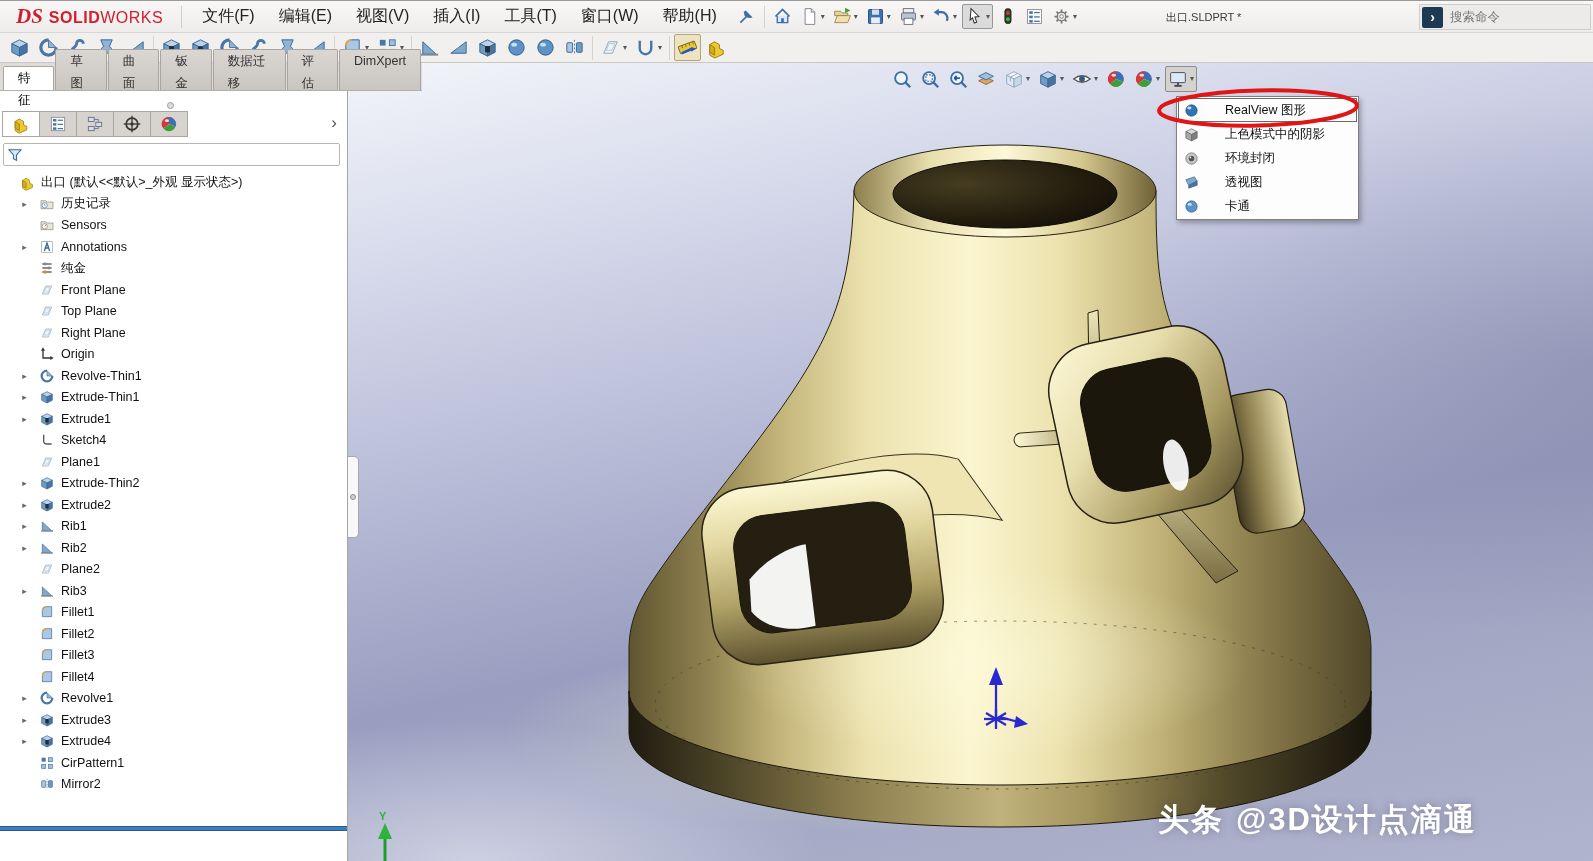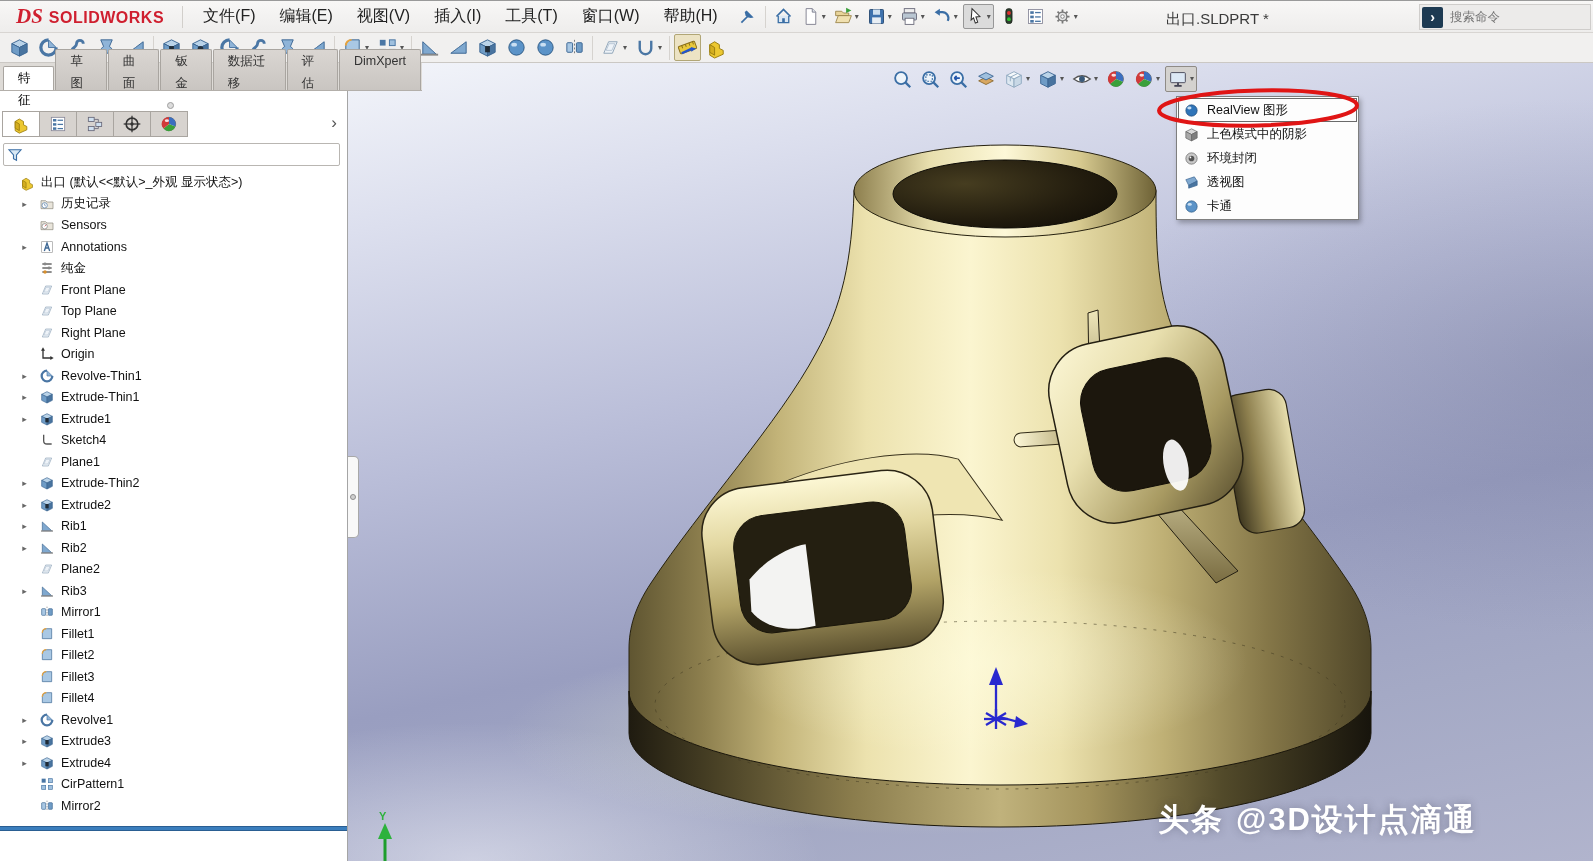--- a/index.html
+++ b/index.html
@@ -7,31 +7,31 @@
        font-family:"Liberation Sans",sans-serif;border-top:1px solid #9a9a9a;box-sizing:border-box;}
   .app *{box-sizing:border-box;}
 
   
   .menubar{position:absolute;left:0;top:0;width:1593px;height:32px;
            background:linear-gradient(#f8f7f6,#eeedec);border-bottom:1px solid #d8d5d2;
            display:flex;align-items:center;}
   .logo{display:flex;align-items:baseline;padding:0 10px 0 16px;color:#cf1f2f;white-space:nowrap;}
   .logo .ds{font-family:"Liberation Serif",serif;font-style:italic;font-weight:bold;font-size:21px;margin-right:6px;}
   .logo .solid{font-weight:bold;font-size:16px;letter-spacing:.5px;}
-  .logo .works{font-weight:700;font-size:16px;letter-spacing:.5px;}
+  .logo .works{font-weight:400;font-size:16px;letter-spacing:.5px;}
   .vsep{width:1px;height:22px;background:#d2cfcb;margin:0 8px;}
   .menus{display:flex;}
   .menu-item{padding:5px 12px;font-size:16px;color:#222;}
   .qat{display:flex;align-items:center;margin-left:4px;}
   .tool-btn{display:flex;align-items:center;padding:1px;border:1px solid transparent;border-radius:2px;margin:0 1px;}
   .tool-btn svg{width:21px;height:21px;display:block;}
   .qat .tool-btn.pressed{background:#dbdbdb;border-color:#979797;}
   .caret{font-size:8px;color:#555;margin:0 1px;line-height:1;}
   .isep{width:1px;height:22px;background:#d6d3cf;margin:0 4px;}
-  .doc-title{position:absolute;left:1166px;top:9px;font-size:15px;color:#3a3a3a;}
+  .doc-title{position:absolute;left:1166px;top:9px;font-size:11px;color:#3a3a3a;}
   .searchbox{position:absolute;right:2px;top:3px;width:172px;height:26px;background:#ecebea;
              border:1px solid #cfcdcb;display:flex;align-items:center;}
   .search-cmd-icon{width:21px;height:21px;background:#1d3a52;color:#fff;font-weight:bold;
              display:flex;align-items:center;justify-content:center;margin:0 5px 0 2px;border-radius:2px;font-size:14px;}
   .searchbox input{border:none;background:transparent;font-size:12.5px;color:#333;width:132px;outline:none;
              font-family:"Liberation Sans",sans-serif;}
 
   
   .toolbar2{position:absolute;left:0;top:32px;width:1593px;height:30px;background:#f1f0ef;
             border-bottom:1px solid #cbc8c4;display:flex;align-items:center;padding-left:5px;}
@@ -78,21 +78,21 @@
       radial-gradient(40% 25% at 10% 100%, rgba(241,242,250,0.55), rgba(241,242,250,0) 70%),
       radial-gradient(55% 45% at 100% 38%, rgba(104,109,143,0.30), rgba(104,109,143,0) 75%),
       linear-gradient(168deg,#f3f5fa 0%,#dcdfee 16%,#b9bdd8 40%,#999ec0 62%,#a4a9c5 80%,#b1b4cd 100%);}
   .scene{position:absolute;left:0;top:0;width:1245px;height:799px;}
   .headsup{position:absolute;left:540px;top:3px;display:flex;align-items:center;z-index:7;}
   .hud-btn{display:flex;align-items:center;padding:1px;border:1px solid transparent;border-radius:2px;margin:0 1px;}
   .hud-btn svg{width:22px;height:22px;display:block;}
   .hud-btn.pressed{background:#d4d2cf;border-color:#8f8b86;}
   .display-menu{position:absolute;left:828px;top:33px;width:183px;background:#fdfdfd;
                 border:1px solid #7f7f7f;box-shadow:2px 3px 5px rgba(0,0,0,.28);padding:1px;z-index:8;}
-  .dm-item{display:flex;align-items:center;height:24px;font-size:12.5px;color:#111;border:1px solid transparent;}
+  .dm-item{display:flex;align-items:center;height:24px;font-size:12.5px;color:#111;border:1px solid transparent;gap:18px;}
   .dm-item.selected{border-color:#6a6a6a;}
   .dm-item svg{width:17px;height:17px;margin:0 7px 0 4px;flex:none;}
   .red-ellipse-svg{position:absolute;left:806px;top:24px;z-index:9;pointer-events:none;}
   .watermark{position:absolute;left:810px;top:736px;font-size:31px;font-weight:bold;color:#fff;
              letter-spacing:2px;z-index:4;white-space:nowrap;text-shadow:0 0 8px rgba(40,40,60,.35);}
   .watermark .wb{font-weight:900;margin-right:12px;}
   .splitter-tab{position:absolute;left:0;top:393px;width:11px;height:82px;background:#f8f8f8;
                 border:1px solid #a8a8a8;border-left:none;border-radius:0 5px 5px 0;z-index:6;
                 display:flex;align-items:center;justify-content:center;}
   .splitter-tab .dot{width:6px;height:6px;border-radius:50%;background:#cfcfcf;border:1px solid #8f8f8f;}
@@ -1172,27 +1172,20 @@
           </div>
 
           <div class="tree-row">
             <span class="tree-arrow">▸</span>
             <svg>
               <use href="#s-rib"></use>
             </svg>
             <span>Rib3</span>
           </div>
 
-          <div class="tree-row">
-            <span class="tree-arrow"></span>
-            <svg>
-              <use href="#s-ring"></use>
-            </svg>
-            <span>Mirror1</span>
-          </div>
 
           <div class="tree-row">
             <span class="tree-arrow"></span>
             <svg>
               <use href="#s-fillet"></use>
             </svg>
             <span>Fillet1</span>
           </div>
 
           <div class="tree-row">

